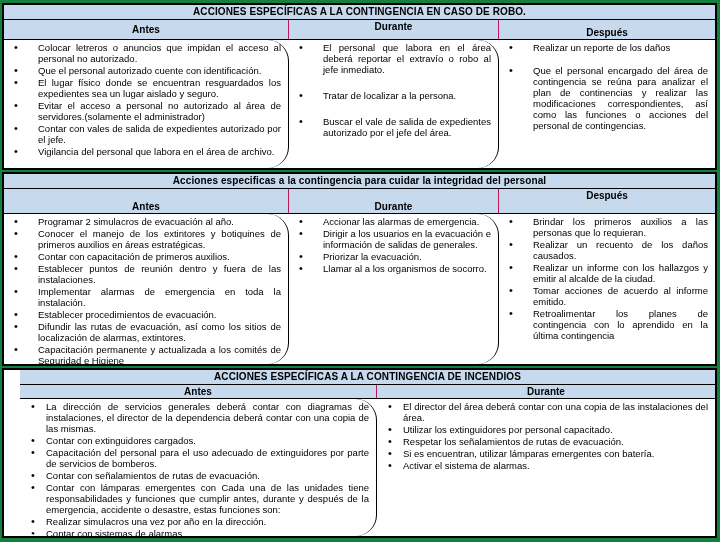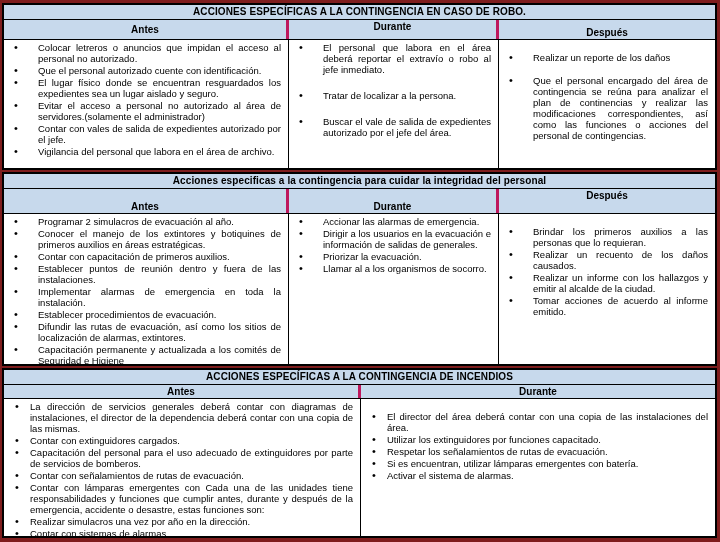--- a/index.html
+++ b/index.html
@@ -1,39 +1,39 @@
 <!DOCTYPE html>
 <html><head>
 <meta charset="utf-8">
 <style>
   html,body{margin:0;padding:0;background:#ffffff;}
   body{width:720px;height:542px;font-family:"Liberation Sans",sans-serif;color:#000;}
-  .page{position:relative;width:720px;height:542px;background:#7f1d1d;overflow:hidden;}
+  .page{position:relative;width:720px;height:542px;background:#15803d;overflow:hidden;}
   .doc-table{position:absolute;left:2px;width:715px;border:2px solid #000;box-sizing:border-box;
              display:flex;flex-direction:column;background:#fff;}
   #table-robo{top:3px;height:167px;}
   #table-integridad{top:172px;height:194px;}
-  #table-incendios{top:368px;height:170px;}
+  #table-incendios{top:368px;height:170px;padding-left:16px;}
 
   .title-row{background:#c7d9ec;border-bottom:1.5px solid #000;text-align:center;
              font-weight:bold;font-size:10px;line-height:13px;flex:0 0 14px;letter-spacing:.1px;}
   .header-row{display:flex;background:#c7d9ec;border-bottom:1.5px solid #000;flex:0 0 auto;}
   #table-robo .header-row{height:19px;}
   #table-integridad .header-row{height:24px;}
   #table-incendios .header-row{height:13px;}
-  .header-cell{box-sizing:border-box;border-right:3px solid #be185d;font-weight:bold;font-size:10px;
+  .header-cell{box-sizing:border-box;border-right:1px solid #be185d;font-weight:bold;font-size:10px;
                display:flex;justify-content:center;padding:1px 0;}
   .header-cell:last-child{border-right:none;}
   .va-top{align-items:flex-start;}
   .va-mid{align-items:center;}
   .va-bot{align-items:flex-end;}
 
   .body-row{display:flex;flex:1 1 auto;background:#fff;overflow:hidden;}
-  .body-cell{box-sizing:border-box;border-right:1px solid #000;padding:2px 0 2px 0;overflow:hidden;}
-  .body-cell:last-child{border-right:none;margin-top:10px;}
+  .body-cell{box-sizing:border-box;border-right:1px solid #000;padding:2px 0 2px 0;overflow:hidden;border-radius:21px;}
+  .body-cell:last-child{border-right:none;}
   .w1{width:285px;flex:0 0 285px;}
   .w2{width:210px;flex:0 0 210px;}
   .w3{flex:1 1 auto;}
   .half{width:357px;flex:0 0 357px;}
 
   ul.bullets{margin:0;padding:0;list-style:none;font-size:9.5px;line-height:11px;text-align:justify;}
   ul.bullets li{position:relative;padding-left:34px;padding-right:7px;margin-bottom:1px;}
   ul.bullets li::before{content:"\2022";position:absolute;left:10px;top:0;font-size:11px;}
   ul.tight li{padding-left:26px;}
   ul.tight li::before{left:11px;}
@@ -112,20 +112,21 @@
             <li>Llamar al a los organismos de socorro.</li>
           </ul>
       </div>
       <div class="body-cell w3">
         <ul class="bullets">
 
         <li>Brindar los primeros auxilios a las personas que lo requieran.</li>
             <li>Realizar un recuento de los daños causados.</li>
             <li>Realizar un informe con los hallazgos y emitir al alcalde de la ciudad.</li>
             <li>Tomar acciones de acuerdo al informe emitido.</li>
+            <li>Retroalimentar los planes de contingencia con lo aprendido en la última contingencia</li>
           </ul>
       </div>
     </div>
   </div>
 
   <div class="doc-table" id="table-incendios">
     <div class="title-row">ACCIONES ESPECÍFICAS A LA CONTINGENCIA  DE INCENDIOS</div>
     <div class="header-row">
       <div class="header-cell half va-mid">Antes</div>
       <div class="header-cell w3 va-mid">Durante</div>
@@ -140,21 +141,21 @@
             <li>Contar con señalamientos de rutas de evacuación.</li>
             <li>Contar con lámparas emergentes con Cada una de las unidades tiene responsabilidades y funciones que cumplir antes, durante y después de la emergencia, accidente o desastre, estas funciones son:</li>
             <li>Realizar simulacros una vez por año en la dirección.</li>
             <li>Contar con sistemas de alarmas.</li>
           </ul>
       </div>
       <div class="body-cell w3">
         <ul class="bullets tight">
 
         <li>El director del área deberá contar con una copia de las instalaciones del área.</li>
-            <li>Utilizar los extinguidores por funciones capacitado.</li>
+            <li>Utilizar los extinguidores por personal capacitado.</li>
             <li>Respetar los señalamientos de rutas de evacuación.</li>
             <li>Si es encuentran, utilizar lámparas emergentes con batería.</li>
             <li>Activar el sistema de alarmas.</li>
           </ul>
       </div>
     </div>
   </div>
 
 </div>
 

